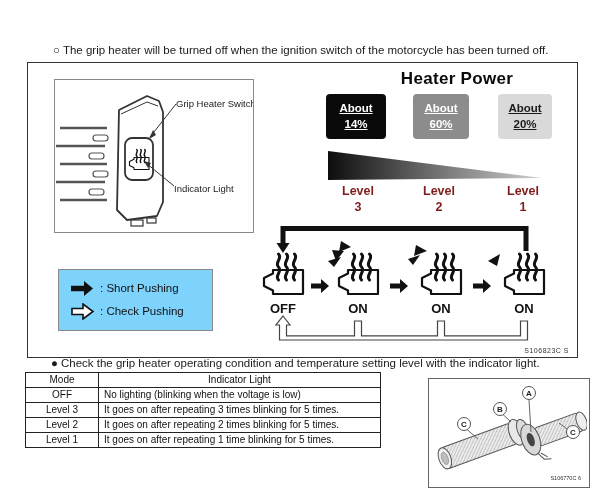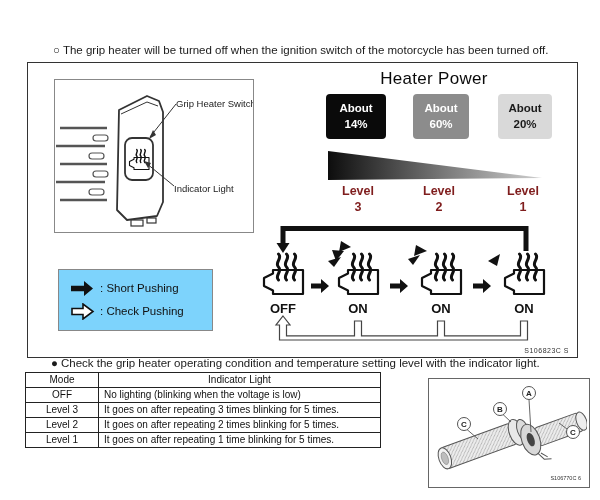--- a/index.html
+++ b/index.html
@@ -23,27 +23,27 @@
     border:1px solid #888;background:#fff;
   }
   #legend-box{
     position:absolute;left:30px;top:206px;width:155px;height:62px;
     border:1px solid #888;background:#7dd3fc;
     display:flex;flex-direction:column;justify-content:center;gap:7px;
     padding-left:12px;box-sizing:border-box;
   }
   .legend-row{display:flex;align-items:center;gap:5px;font-size:11.5px;color:#111;}
   #hp-title{
-    position:absolute;left:306px;top:6px;width:200px;text-align:center;
-    font-size:17px;font-weight:normal;color:#0a0a0a;letter-spacing:.3px;
+    position:absolute;left:329px;top:6px;width:200px;text-align:center;
+    font-size:17px;font-weight:bold;color:#0a0a0a;letter-spacing:.3px;
   }
   .pbox{
     position:absolute;top:31px;height:45px;border-radius:4px;
     display:flex;flex-direction:column;align-items:center;justify-content:center;
-    font-size:11.5px;font-weight:bold;line-height:1.35;text-align:center;
+    font-size:11.5px;font-weight:bold;line-height:1.35;text-align:center;text-decoration:underline;
   }
   #pbox-0{left:298px;width:60px;background:#0a0a0a;color:#ffffff;}
   #pbox-1{left:385px;width:56px;background:#8c8c8c;color:#ffffff;}
   #pbox-2{left:470px;width:54px;background:#d9d9d9;color:#1a1a1a;}
   #tri-svg{position:absolute;left:300px;top:86px;}
   .lvl{
     position:absolute;top:120px;width:60px;text-align:center;
     font-size:12.5px;font-weight:bold;line-height:16px;color:#7f1d1d;
   }
   #lvl-3{left:300px;}

